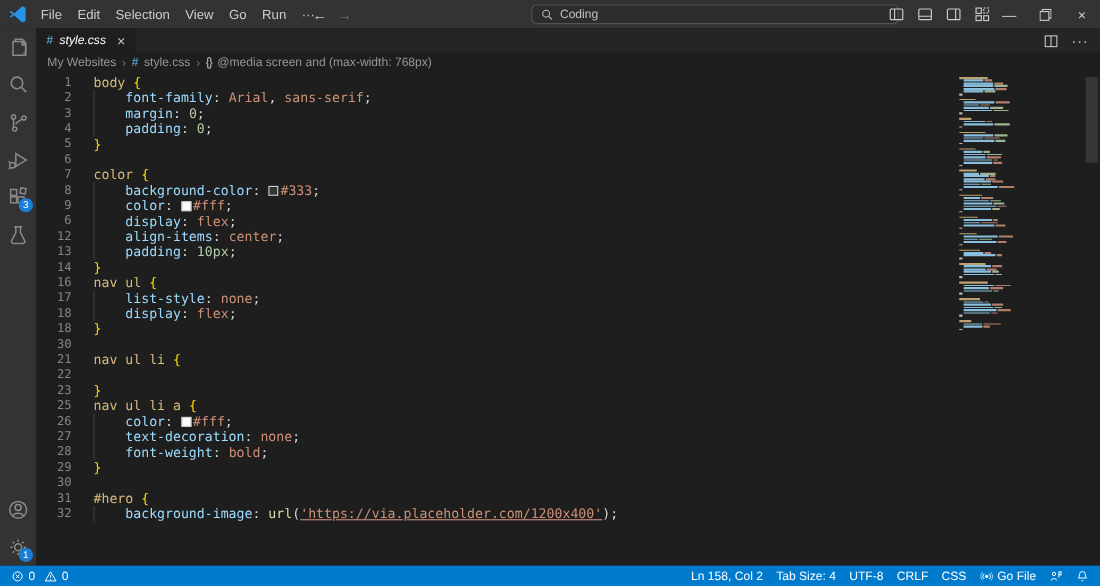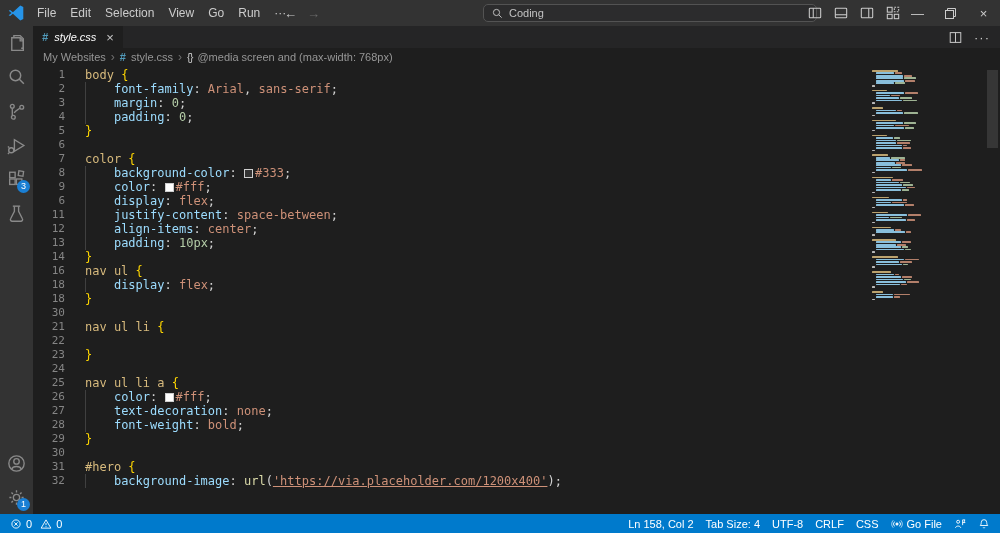--- a/index.html
+++ b/index.html
@@ -276,40 +276,40 @@
             </div>
             <div class="code-line">
               <span class="ln">9</span>
               <span class="ltext guided"><span style="color: rgb(212, 212, 212);">    </span><span style="color: rgb(156, 220, 254);">color</span><span style="color: rgb(212, 212, 212);">:</span><span style="color: rgb(212, 212, 212);"> </span><span class="swatch" style="background: rgb(255, 255, 255);"></span><span style="color: rgb(206, 145, 120);">#fff</span><span style="color: rgb(212, 212, 212);">;</span></span>
             </div>
             <div class="code-line">
               <span class="ln">6</span>
               <span class="ltext guided"><span style="color: rgb(212, 212, 212);">    </span><span style="color: rgb(156, 220, 254);">display</span><span style="color: rgb(212, 212, 212);">:</span><span style="color: rgb(212, 212, 212);"> </span><span style="color: rgb(206, 145, 120);">flex</span><span style="color: rgb(212, 212, 212);">;</span></span>
             </div>
             <div class="code-line">
-              <span class="ln">11</span>
-              <span class="ltext guided"><span style="color: rgb(212, 212, 212);">    </span><span style="color: rgb(156, 220, 254);">justify-content</span><span style="color: rgb(212, 212, 212);">:</span><span style="color: rgb(212, 212, 212);"> </span><span style="color: rgb(206, 145, 120);">space-between</span><span style="color: rgb(212, 212, 212);">;</span></span>
-            </div>
-            <div class="code-line">
               <span class="ln">12</span>
               <span class="ltext guided"><span style="color: rgb(212, 212, 212);">    </span><span style="color: rgb(156, 220, 254);">align-items</span><span style="color: rgb(212, 212, 212);">:</span><span style="color: rgb(212, 212, 212);"> </span><span style="color: rgb(206, 145, 120);">center</span><span style="color: rgb(212, 212, 212);">;</span></span>
             </div>
             <div class="code-line">
               <span class="ln">13</span>
               <span class="ltext guided"><span style="color: rgb(212, 212, 212);">    </span><span style="color: rgb(156, 220, 254);">padding</span><span style="color: rgb(212, 212, 212);">:</span><span style="color: rgb(212, 212, 212);"> </span><span style="color: rgb(181, 206, 168);">10px</span><span style="color: rgb(212, 212, 212);">;</span></span>
             </div>
             <div class="code-line">
               <span class="ln">14</span>
               <span class="ltext"><span style="color: rgb(255, 215, 0);">}</span></span>
             </div>
             <div class="code-line">
               <span class="ln">16</span>
               <span class="ltext"><span style="color: rgb(215, 186, 125);">nav ul</span><span style="color: rgb(212, 212, 212);"> </span><span style="color: rgb(255, 215, 0);">{</span></span>
             </div>
             <div class="code-line">
+              <span class="ln">17</span>
+              <span class="ltext guided"><span style="color: rgb(212, 212, 212);">    </span><span style="color: rgb(156, 220, 254);">list-style</span><span style="color: rgb(212, 212, 212);">:</span><span style="color: rgb(212, 212, 212);"> </span><span style="color: rgb(206, 145, 120);">none</span><span style="color: rgb(212, 212, 212);">;</span></span>
+            </div>
+            <div class="code-line">
               <span class="ln">18</span>
               <span class="ltext guided"><span style="color: rgb(212, 212, 212);">    </span><span style="color: rgb(156, 220, 254);">display</span><span style="color: rgb(212, 212, 212);">:</span><span style="color: rgb(212, 212, 212);"> </span><span style="color: rgb(206, 145, 120);">flex</span><span style="color: rgb(212, 212, 212);">;</span></span>
             </div>
             <div class="code-line">
               <span class="ln">18</span>
               <span class="ltext"><span style="color: rgb(255, 215, 0);">}</span></span>
             </div>
             <div class="code-line">
               <span class="ln">30</span>
               <span class="ltext"></span>
@@ -317,24 +317,20 @@
             <div class="code-line">
               <span class="ln">21</span>
               <span class="ltext"><span style="color: rgb(215, 186, 125);">nav ul li</span><span style="color: rgb(212, 212, 212);"> </span><span style="color: rgb(255, 215, 0);">{</span></span>
             </div>
             <div class="code-line">
               <span class="ln">22</span>
             </div>
             <div class="code-line">
               <span class="ln">23</span>
               <span class="ltext"><span style="color: rgb(255, 215, 0);">}</span></span>
-            </div>
-            <div class="code-line">
-              <span class="ln">24</span>
-              <span class="ltext"></span>
             </div>
             <div class="code-line">
               <span class="ln">25</span>
               <span class="ltext"><span style="color: rgb(215, 186, 125);">nav ul li a</span><span style="color: rgb(212, 212, 212);"> </span><span style="color: rgb(255, 215, 0);">{</span></span>
             </div>
             <div class="code-line">
               <span class="ln">26</span>
               <span class="ltext guided"><span style="color: rgb(212, 212, 212);">    </span><span style="color: rgb(156, 220, 254);">color</span><span style="color: rgb(212, 212, 212);">:</span><span style="color: rgb(212, 212, 212);"> </span><span class="swatch" style="background: rgb(255, 255, 255);"></span><span style="color: rgb(206, 145, 120);">#fff</span><span style="color: rgb(212, 212, 212);">;</span></span>
             </div>
             <div class="code-line">

